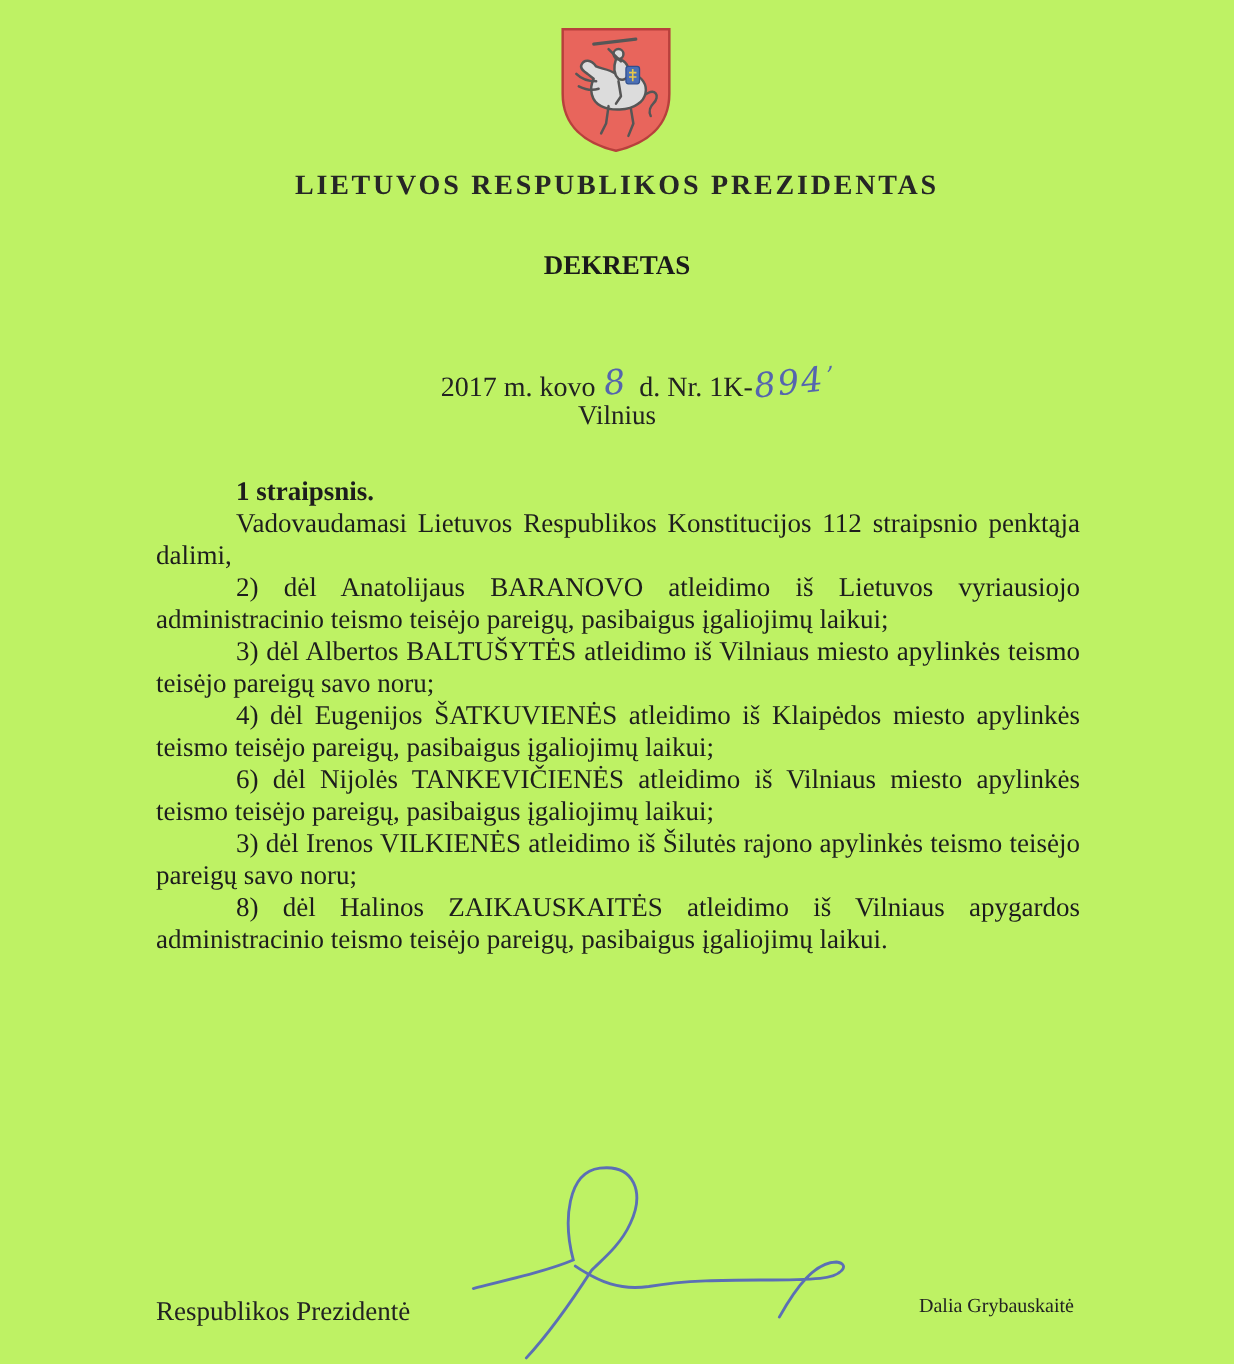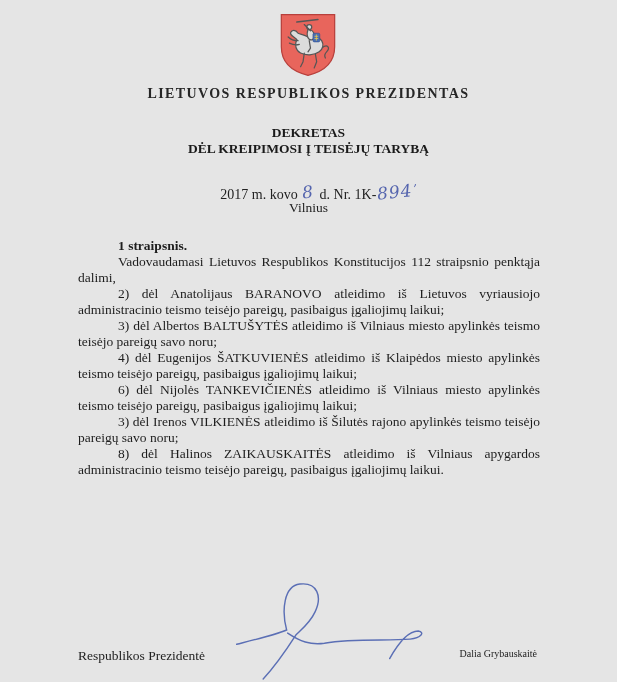--- a/index.html
+++ b/index.html
@@ -4,21 +4,21 @@
 <style>
   html, body {
     margin: 0;
     padding: 0;
     background: #ffffff;
   }
   .page {
     position: relative;
     width: 617px;
     height: 682px;
-    background: #e5e5e5;
+    background: #bef264;
     font-family: "Liberation Serif", serif;
     color: #1d1d1d;
     overflow: hidden;
   }
   .coat-of-arms {
     position: absolute;
     left: 277px;
     top: 12px;
     width: 62px;
     height: 66px;
@@ -138,21 +138,20 @@
       </g>
       <rect x="58" y="34" width="11" height="14" rx="2" fill="#4a6fb5" stroke="#2f4f8f"></rect>
       <path d="M63.5 36 V46 M60.5 39 H66.5 M60.5 42.5 H66.5" stroke="#e8c84a" stroke-width="1.3" fill="none"></path>
     </svg>
   </div>
 
   <div class="org-header">LIETUVOS RESPUBLIKOS PREZIDENTAS</div>
 
   <div class="doc-title">
     <div>DEKRETAS</div>
-    <div>DĖL KREIPIMOSI Į TEISĖJŲ TARYBĄ</div>
   </div>
 
   <div class="date-line">
     <span>2017 m. kovo</span><span class="hand day">8</span><span>d. Nr. 1K-</span><span class="hand number">894</span><span class="hand tick">ʼ</span>
   </div>
 
   <div class="city">Vilnius</div>
 
   <div class="body-text">
     <p class="article">1 straipsnis.</p>

